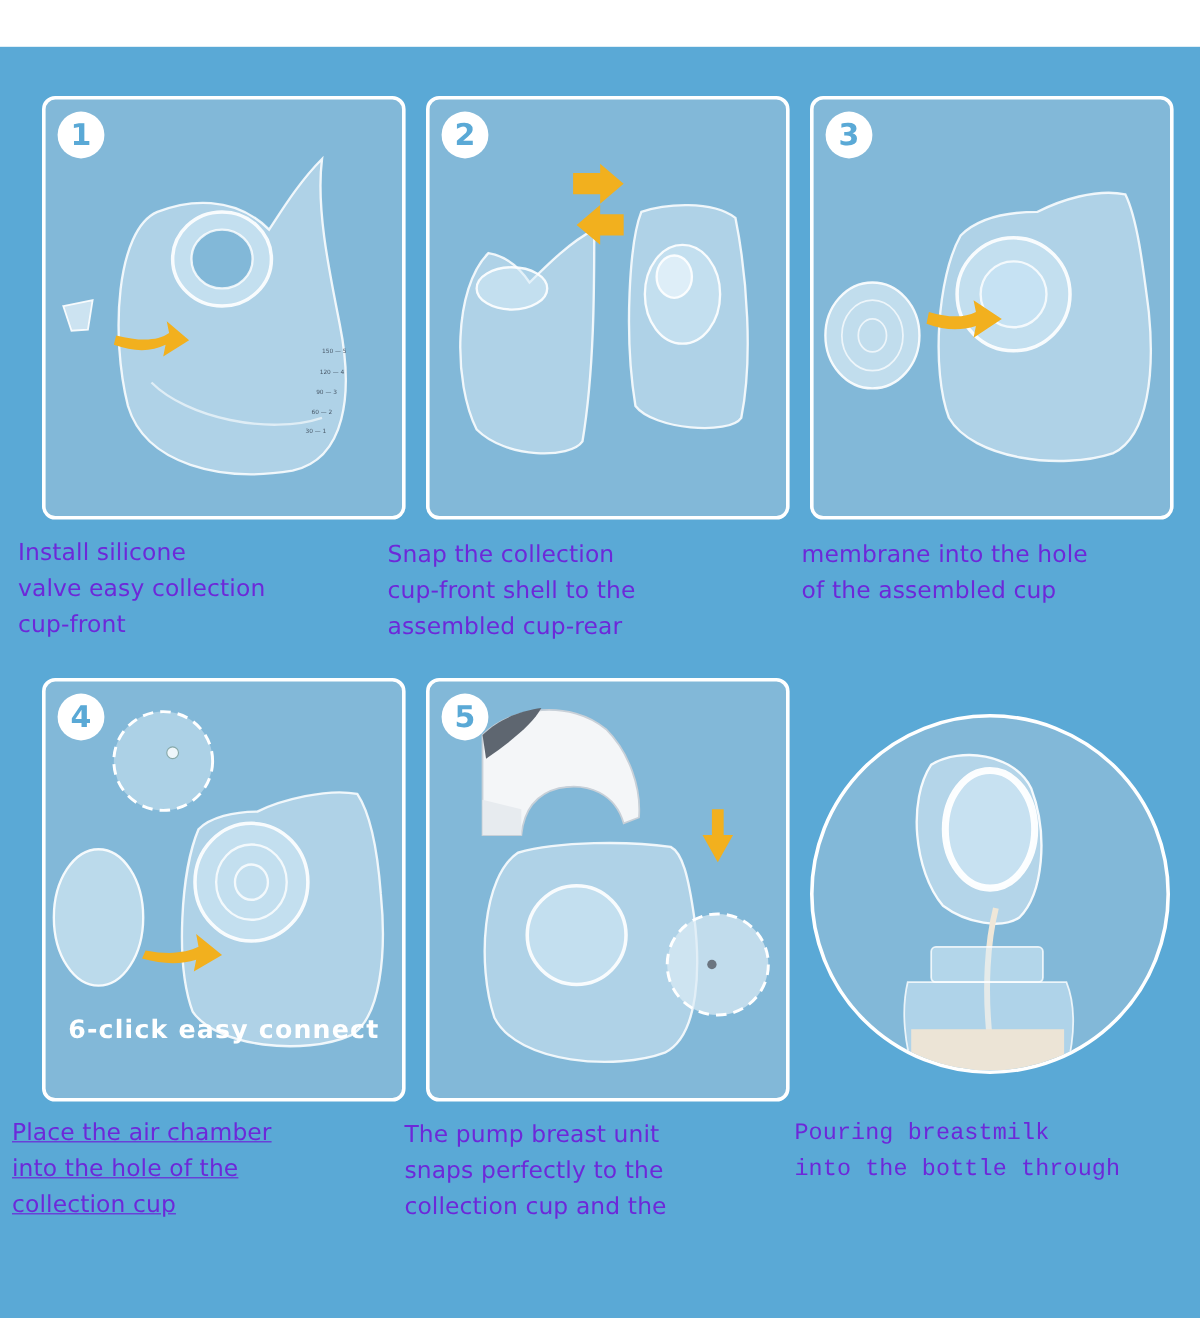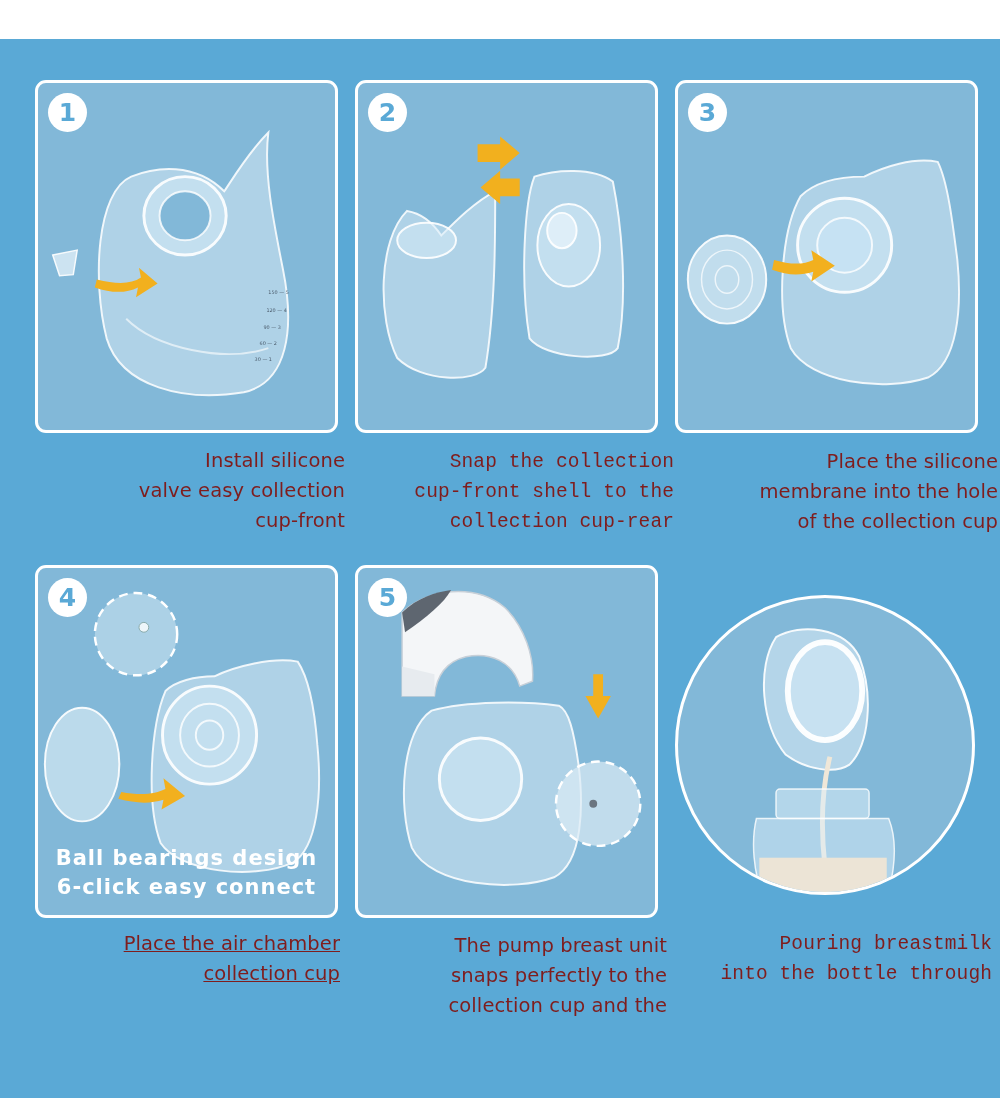--- a/index.html
+++ b/index.html
@@ -13,21 +13,21 @@
     border: 3px solid #ffffff; border-radius: 11px;
     background: #82b8d8; overflow: hidden;
   }
   .num {
     position: absolute; left: 10px; top: 10px; width: 39px; height: 39px;
     border-radius: 50%; background: #ffffff; color: #5aa9d6;
     font-weight: bold; font-size: 25px; line-height: 39px; text-align: center;
     font-family: "DejaVu Sans", sans-serif; z-index: 5;
   }
   .caption {
-    position: absolute; width: 330px; text-align: right; color: #7f1d1d;
+    position: absolute; width: 330px; text-align: left; color: #6d28d9;
     font-size: 19.5px; line-height: 30px; font-family: "DejaVu Sans", sans-serif;
     letter-spacing: 0.1px;
   }
   .overlay-text {
     position: absolute; left: 0; width: 100%; text-align: center; color: #ffffff;
     font-weight: bold; font-size: 21px; line-height: 29px; letter-spacing: 1px;
     font-family: "DejaVu Sans", sans-serif; z-index: 6;
   }
   .illus { position: absolute; left: 0; top: 0; width: 100%; height: 100%; }
   .circle {
@@ -76,67 +76,66 @@
     <ellipse cx="215" cy="165" rx="32" ry="42" fill="rgba(215,235,248,0.5)" stroke="rgba(255,255,255,0.9)" stroke-width="2"></ellipse>
     <ellipse cx="208" cy="150" rx="15" ry="18" fill="rgba(240,248,253,0.6)" stroke="rgba(255,255,255,0.9)" stroke-width="2"></ellipse>
     <g fill="#f2b01e">
       <path d="M122,62 L145,62 L145,54 L165,71 L145,88 L145,80 L122,80 Z"></path>
     </g>
     <g fill="#f2b01e">
       <path d="M165,97 L145,97 L145,89 L125,106 L145,123 L145,115 L165,115 Z"></path>
     </g>
   </svg>
 </div>
-<div class="caption" style="left:344px; top:447px;font-family:Liberation Mono, monospace;">
+<div class="caption" style="left:323px; top:447px;">
   <div>Snap the collection</div>
   <div>cup-front shell to the</div>
-  <div>collection cup-rear</div>
+  <div>assembled cup-rear</div>
 </div>
 
 <div class="card" style="left:675px; top:80px;">
   <div class="num">3</div>
   <svg class="illus" viewBox="0 0 303 353">
     <path d="M125,115 C105,150 100,230 115,270 C135,305 210,315 255,300 C285,285 290,230 285,180 C280,140 275,100 265,80 C240,75 210,85 190,95 C165,95 140,100 125,115Z" fill="rgba(230,242,250,0.45)" stroke="rgba(255,255,255,0.85)" stroke-width="2"></path>
     <ellipse cx="170" cy="165" rx="48" ry="48" fill="rgba(215,235,248,0.5)" stroke="rgba(255,255,255,0.9)" stroke-width="3"></ellipse>
     <ellipse cx="170" cy="165" rx="28" ry="28" fill="rgba(200,228,245,0.6)" stroke="rgba(255,255,255,0.8)" stroke-width="2"></ellipse>
     <ellipse cx="50" cy="200" rx="40" ry="45" fill="rgba(235,245,252,0.6)" stroke="rgba(255,255,255,0.9)" stroke-width="2"></ellipse>
     <ellipse cx="50" cy="200" rx="26" ry="30" fill="none" stroke="rgba(255,255,255,0.7)" stroke-width="1.5"></ellipse>
     <ellipse cx="50" cy="200" rx="12" ry="14" fill="none" stroke="rgba(255,255,255,0.7)" stroke-width="1.5"></ellipse>
     <g fill="#f2b01e">
       <path d="M98,180 C115,185 128,185 138,180 L136,170 L160,186 L136,202 L138,192 C125,196 112,196 96,190 Z"></path>
     </g>
   </svg>
 </div>
 <div class="caption" style="left:668px; top:447px;">
-  <div>Place the silicone</div>
   <div>membrane into the hole</div>
-  <div>of the collection cup</div>
+  <div>of the assembled cup</div>
 </div>
 
 <div class="card" style="left:35px; top:565px;">
   <div class="num">4</div>
   <svg class="illus" viewBox="0 0 303 353">
     <path d="M130,125 C115,160 110,240 125,280 C145,310 220,318 260,300 C285,285 290,230 285,180 C282,140 275,110 265,95 C240,90 200,100 180,110 C160,110 140,115 130,125Z" fill="rgba(230,242,250,0.45)" stroke="rgba(255,255,255,0.85)" stroke-width="2"></path>
     <ellipse cx="175" cy="170" rx="48" ry="50" fill="rgba(215,235,248,0.5)" stroke="rgba(255,255,255,0.9)" stroke-width="3"></ellipse>
     <ellipse cx="175" cy="170" rx="30" ry="32" fill="none" stroke="rgba(255,255,255,0.8)" stroke-width="2"></ellipse>
     <ellipse cx="175" cy="170" rx="14" ry="15" fill="none" stroke="rgba(255,255,255,0.8)" stroke-width="2"></ellipse>
     <ellipse cx="45" cy="200" rx="38" ry="58" fill="rgba(235,245,252,0.55)" stroke="rgba(255,255,255,0.9)" stroke-width="2"></ellipse>
     <circle cx="100" cy="67" r="42" fill="rgba(200,225,240,0.6)" stroke="#ffffff" stroke-width="2.5" stroke-dasharray="9 6"></circle>
     <circle cx="108" cy="60" r="5" fill="rgba(255,255,255,0.8)" stroke="#8aa" stroke-width="1"></circle>
     <g fill="#f2b01e">
       <path d="M85,228 C105,232 120,230 130,225 L128,214 L150,232 L126,246 L128,236 C115,240 100,240 82,235 Z"></path>
     </g>
   </svg>
   <div class="overlay-text" style="top:276px;">
-    <div>Ball bearings design</div>
     <div>6-click easy connect</div>
   </div>
 </div>
 <div class="caption" style="left:10px; top:929px;text-decoration:underline;">
   <div>Place the air chamber</div>
+  <div>into the hole of the</div>
   <div>collection cup</div>
 </div>
 
 <div class="card" style="left:355px; top:565px;">
   <div class="num">5</div>
   <svg class="illus" viewBox="0 0 303 353">
     <path d="M45,45 C70,20 120,15 150,40 C170,60 180,90 178,115 L165,120 C158,95 135,85 110,90 C90,95 80,110 78,130 L45,130 Z" fill="#f4f6f8" stroke="#c8d0d8" stroke-width="1.5"></path>
     <path d="M45,45 C60,30 80,24 95,22 C88,35 70,50 48,65 Z" fill="#5e6670"></path>
     <path d="M45,130 L78,130 L78,108 L45,100 Z" fill="#e7ebef"></path>
     <path d="M75,145 C45,165 40,240 55,285 C75,325 160,330 200,315 C230,300 230,240 225,200 C220,165 215,145 205,140 C170,135 110,135 75,145Z" fill="rgba(230,242,250,0.45)" stroke="rgba(255,255,255,0.85)" stroke-width="2"></path>

